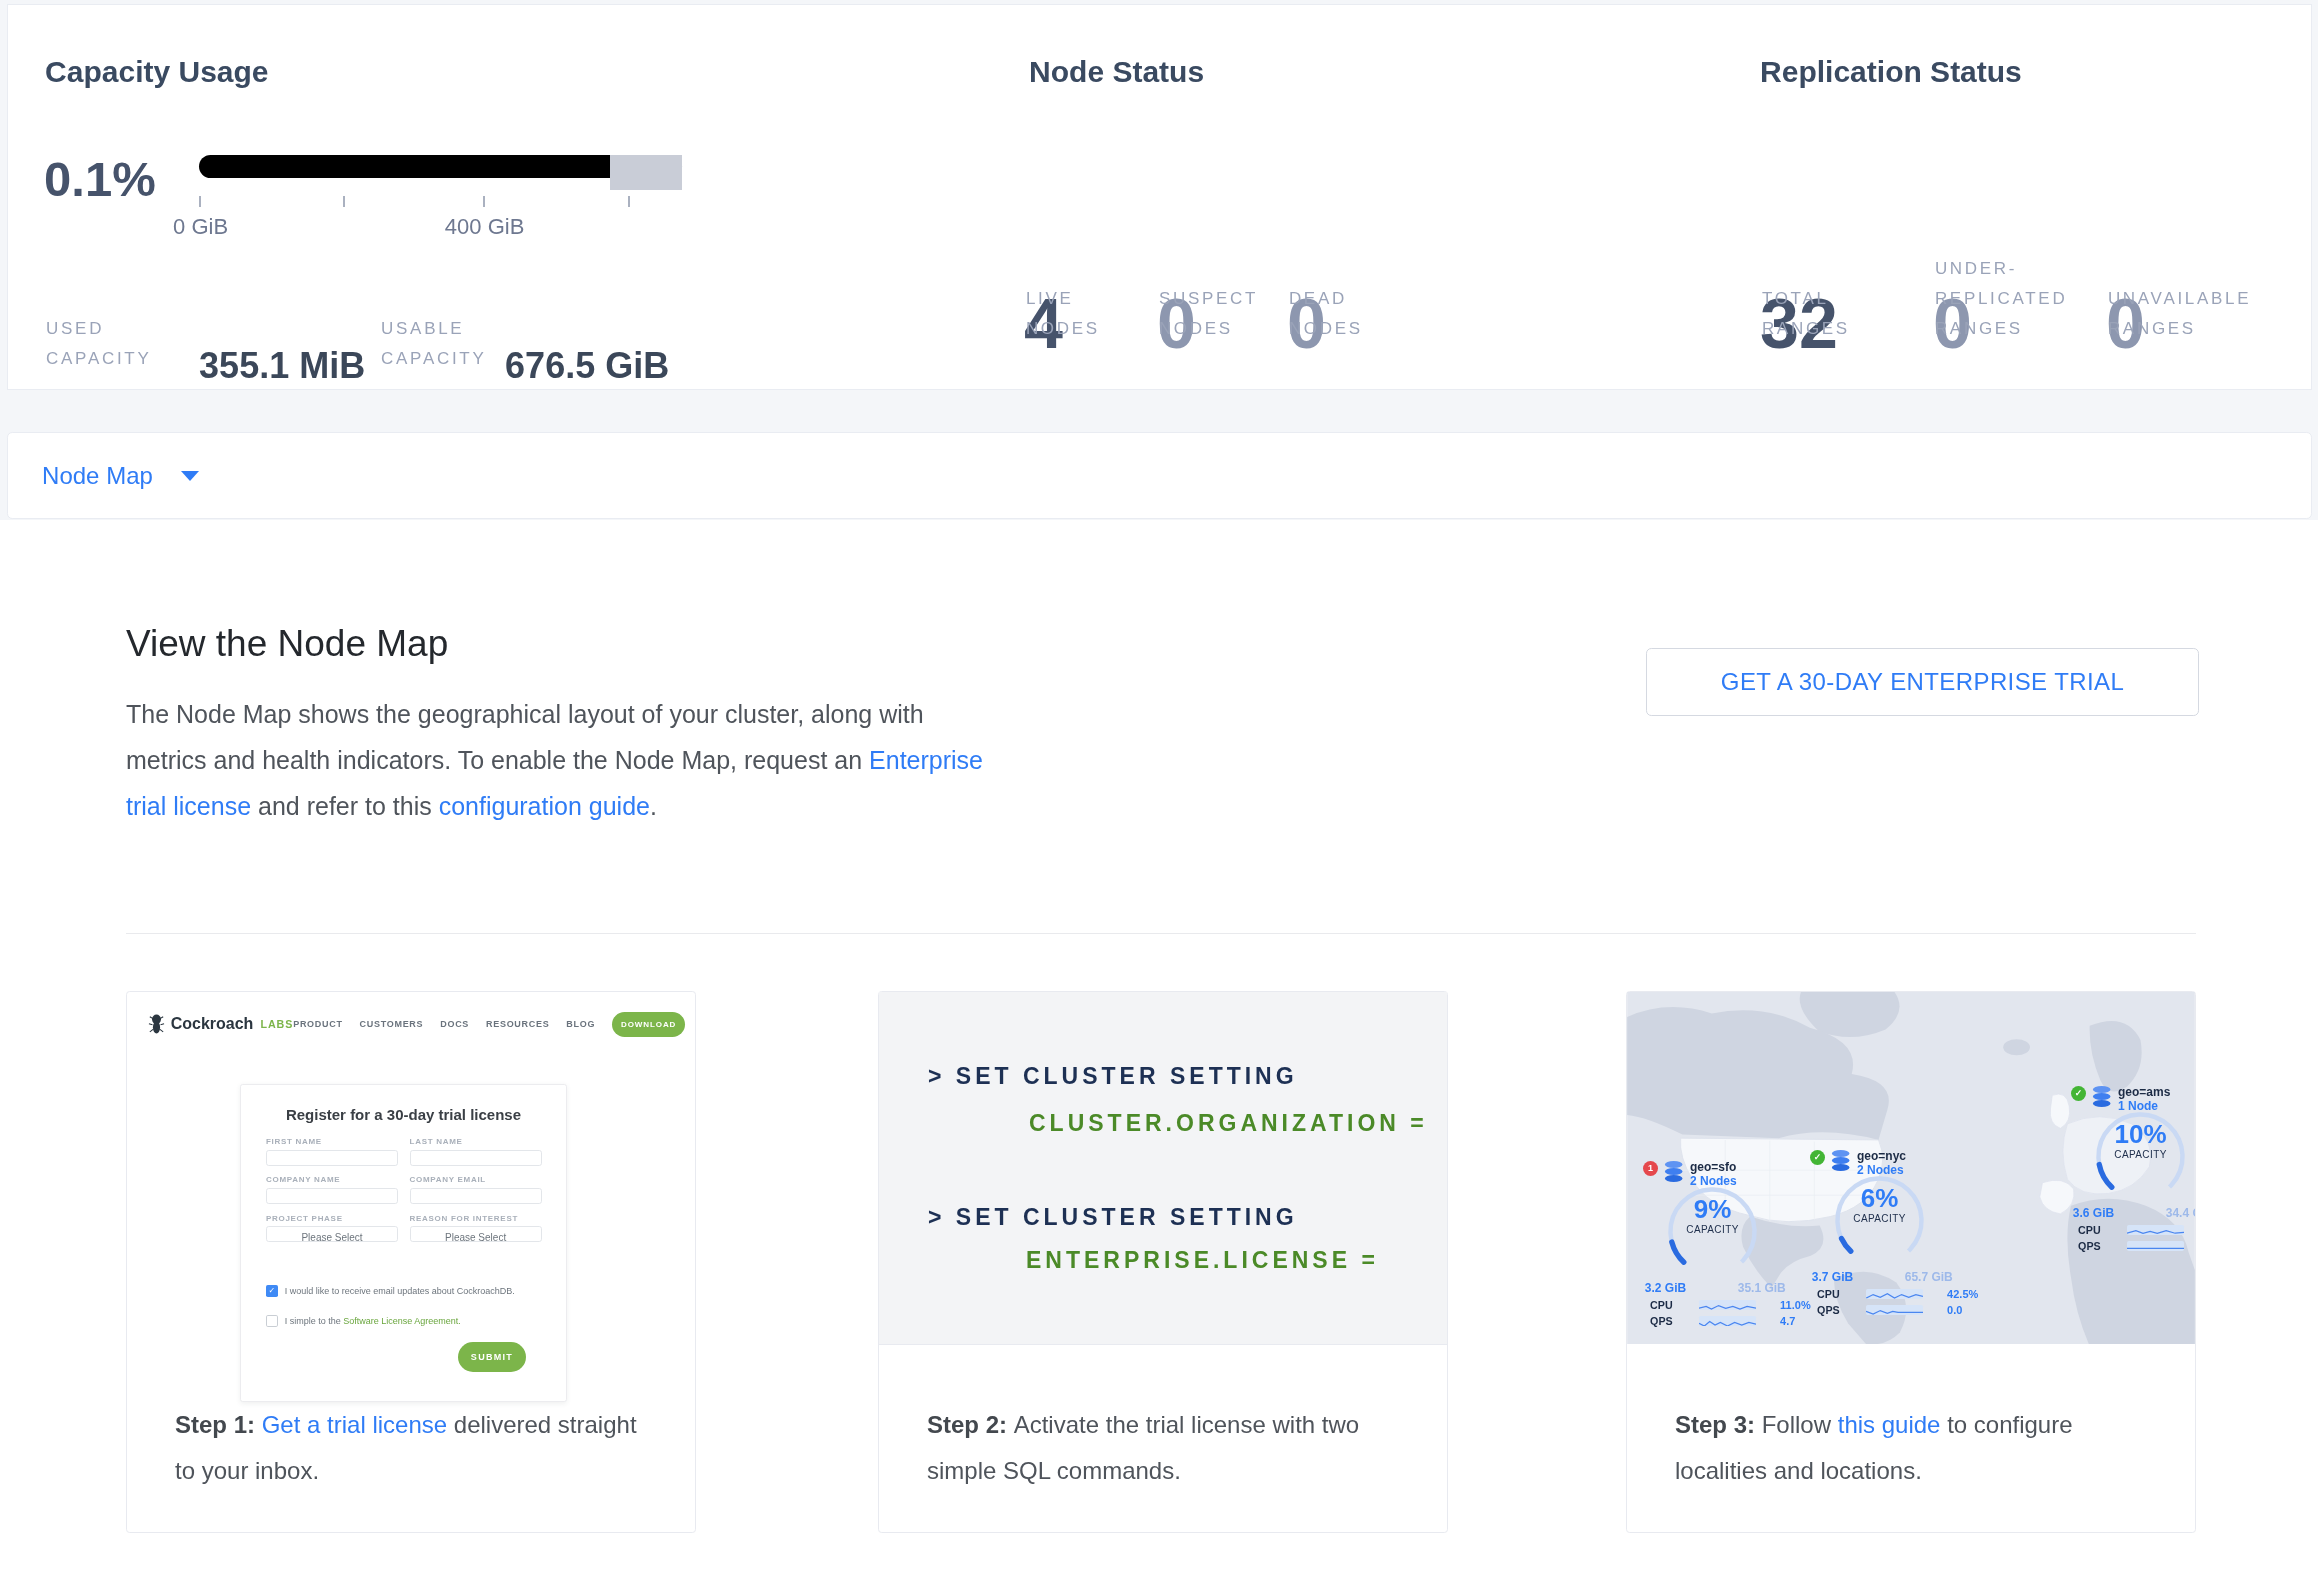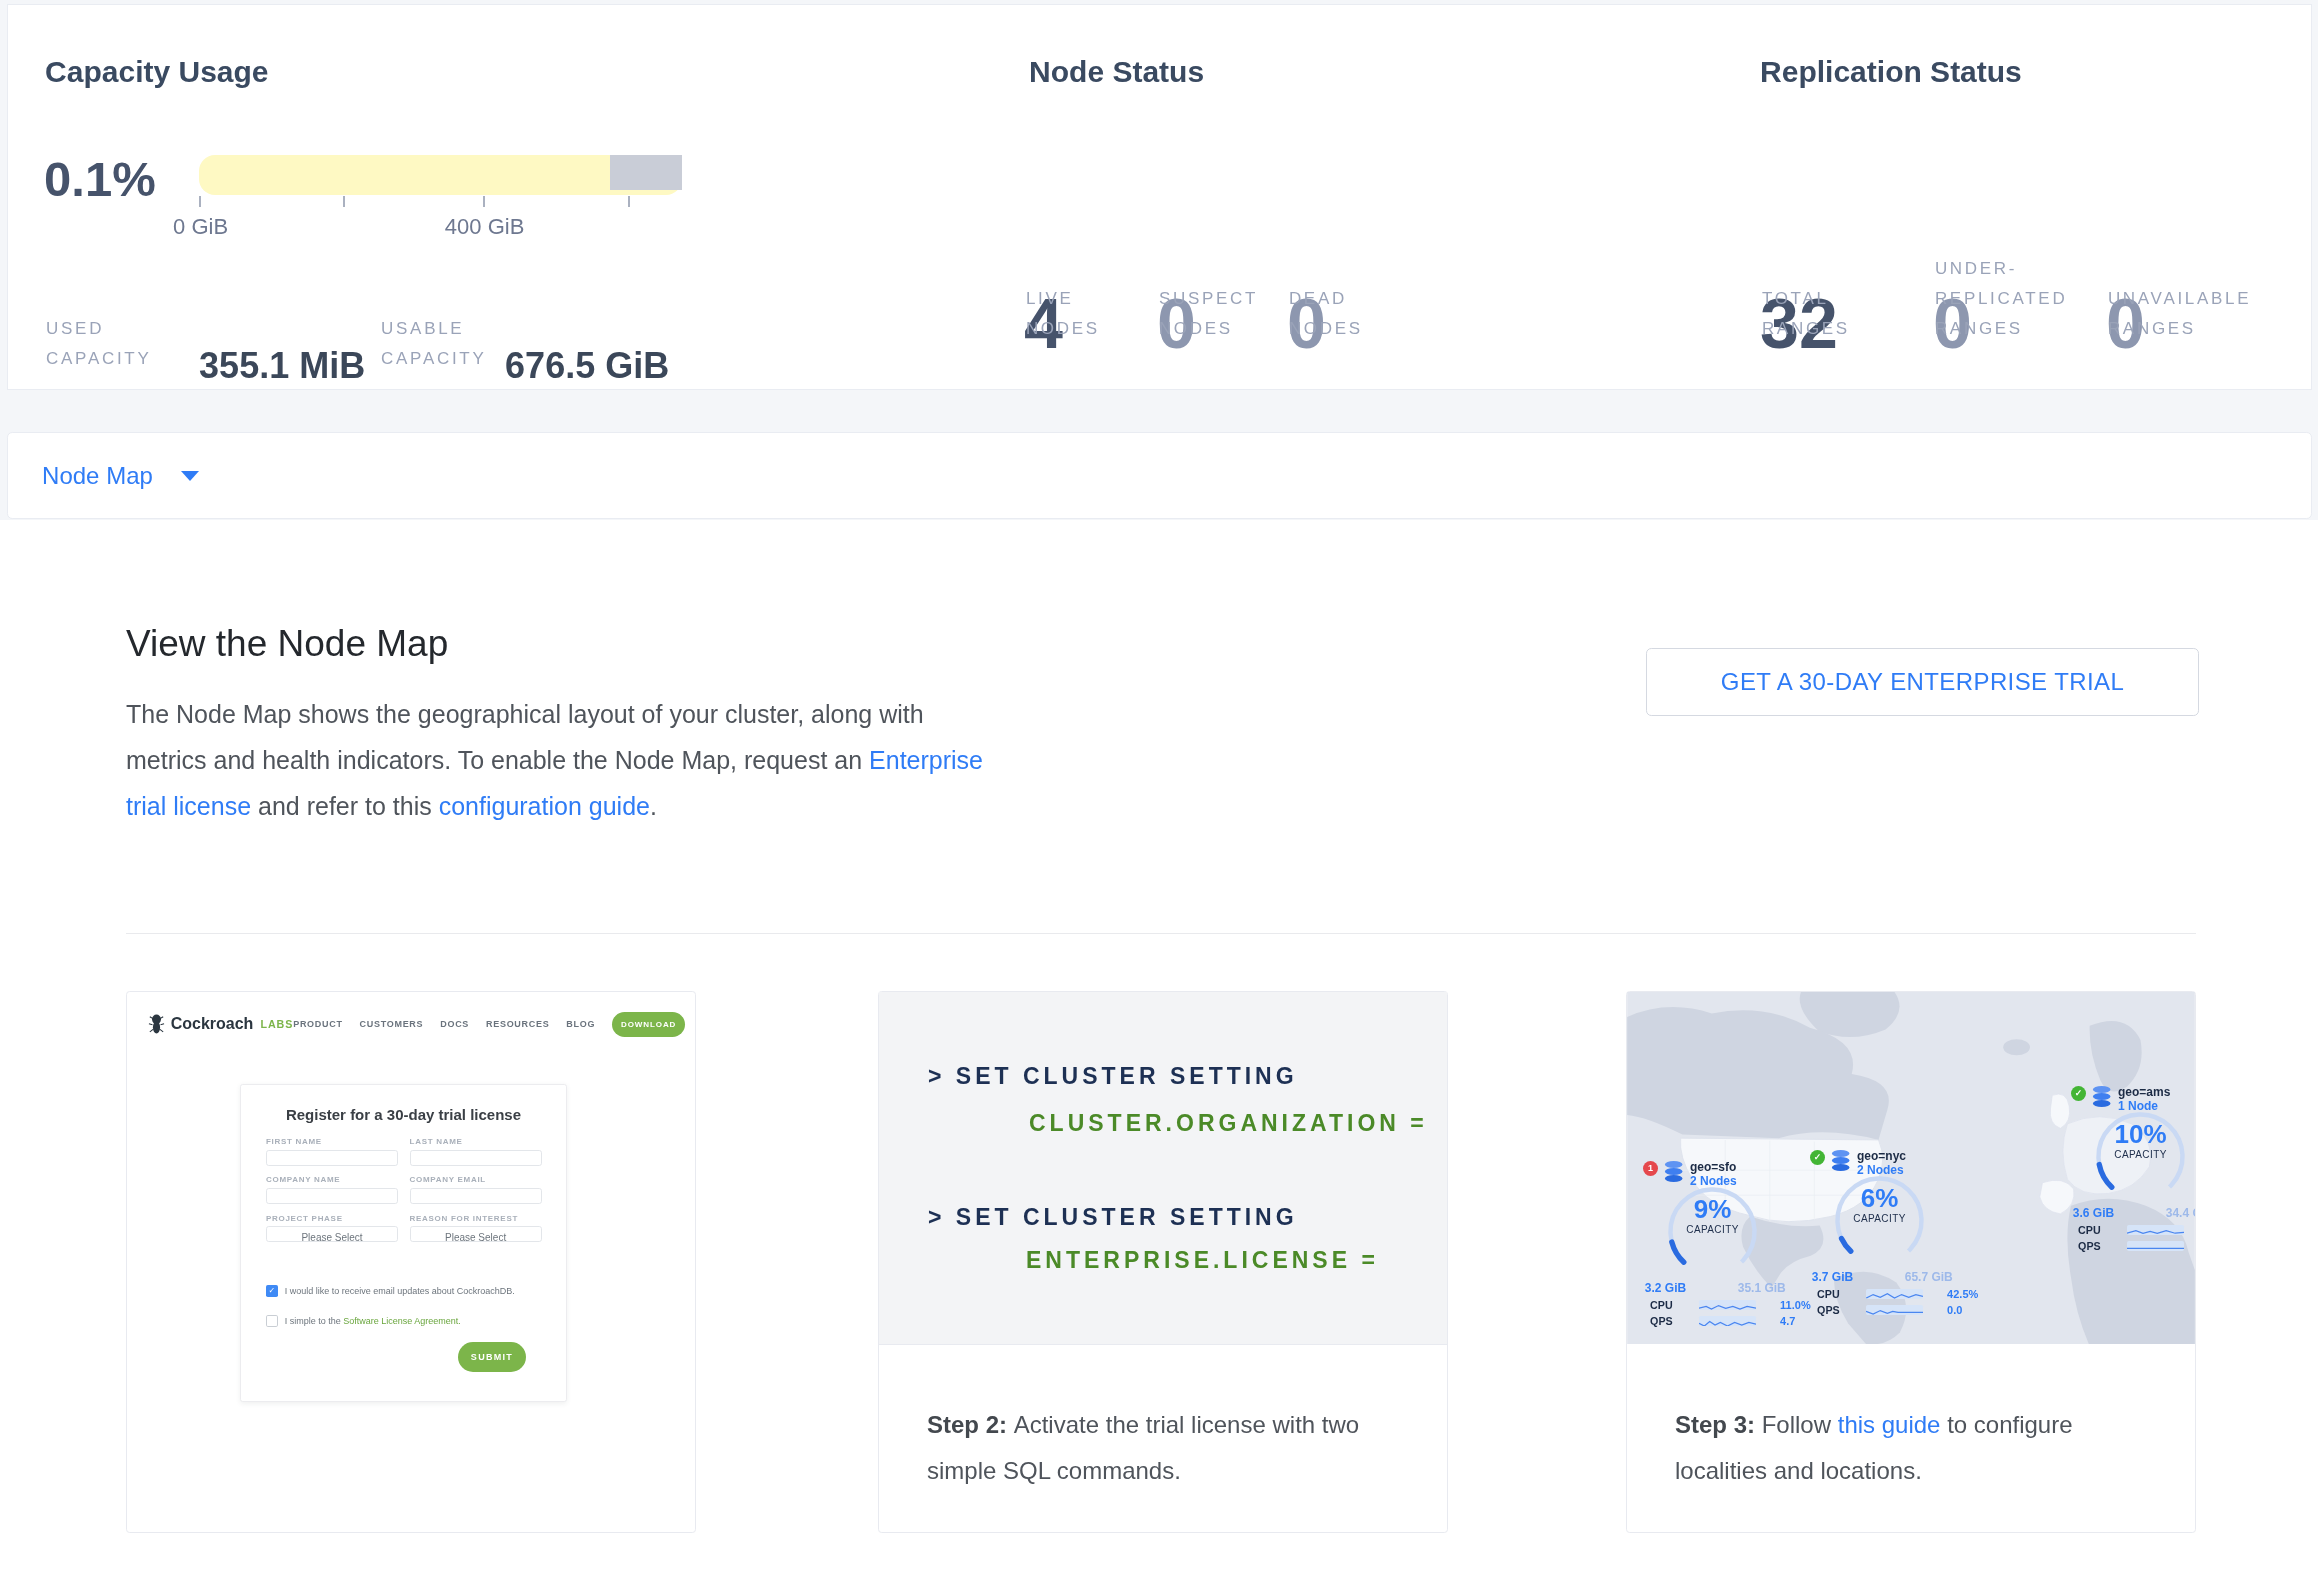--- a/index.html
+++ b/index.html
@@ -5,21 +5,21 @@
   html,body{margin:0;padding:0;background:#f4f6f9;}
   #root{position:relative;width:2319px;height:1585px;background:#f4f6f9;overflow:hidden;
         font-family:"Liberation Sans", sans-serif;}
   
   .stats-panel{position:absolute;left:7.1px;right:7.1px;top:3.6px;height:386px;background:#fff;
                border:0.9px solid #e9ecf2;box-sizing:border-box;}
   .panel-title{position:absolute;font-size:30px;font-weight:700;color:#3a4a61;margin:0;}
   .big-num{position:absolute;top:141px;font-size:70px;font-weight:700;color:#46536b;line-height:1;}
   .big-num.dim{color:#8d97af;}
   .cap-pct{position:absolute;left:36px;top:150px;font-size:49px;font-weight:700;color:#46536b;line-height:1;}
-  .cap-bar{position:absolute;left:191px;top:150px;width:483px;height:40px;background:#fef9c3;border-radius:16px;}
+  .cap-bar{position:absolute;left:191px;top:150px;width:483px;height:23px;background:#000000;border-radius:16px;}
   .cap-bar .bar-dark{position:absolute;right:0;top:0;width:72px;height:35px;background:#c9cdd7;}
   .tick{position:absolute;top:41px;width:1.8px;height:11.6px;background:#aab1c0;}
   .tick-label{position:absolute;top:59px;width:143px;text-align:center;font-size:22px;color:#6e7890;}
   .cap-detail-label,.stat-label{font-size:17px;font-weight:400;letter-spacing:2.7px;color:#9aa3b8;line-height:30px;}
   .cap-detail-label{position:absolute;top:309px;}
   .cap-detail-value{position:absolute;top:340px;font-size:36px;font-weight:700;color:#3b4759;}
   .stat-item{position:absolute;top:143px;height:196px;}
   .stat-item .stat-label{position:absolute;bottom:0;left:1.8px;}
   
   .nodemap-bar{position:absolute;left:7.1px;right:7.1px;top:432px;height:87px;background:#fff;
@@ -214,20 +214,21 @@
         <div class="ms-check-row" style="top:200px;">
           <span class="ms-checkbox checked">✓</span>
           <span class="ms-check-text"><span>I would like to receive email updates about CockroachDB.</span></span>
         </div>
         <div class="ms-check-row" style="top:230px;">
           <span class="ms-checkbox unchecked"></span>
           <span class="ms-check-text"><span>I simple to the </span><span class="seg-greenlink">Software License Agreement.</span></span>
         </div>
         <button class="ms-submit">SUBMIT</button>
       </div>
+      <div class="card-caption"><span class="seg-bold">Step 1: </span><span class="seg-link">Get a trial license</span><span> delivered straight to your inbox.</span></div>
     </div>
 
     <div class="card" style="left:878px;">
       <div class="sql-media">
         <div class="sql-line" style="left:49px;top:71px;"><span>&gt; </span><span>SET CLUSTER SETTING</span></div>
         <div class="sql-line sql-arg" style="left:150px;top:118px;">CLUSTER.ORGANIZATION =</div>
         <div class="sql-line" style="left:49px;top:212px;"><span>&gt; </span><span>SET CLUSTER SETTING</span></div>
         <div class="sql-line sql-arg" style="left:147px;top:255px;">ENTERPRISE.LICENSE =</div>
       </div>
       <div class="card-caption"><span class="seg-bold">Step 2: </span><span>Activate the trial license with two simple SQL commands.</span></div>

